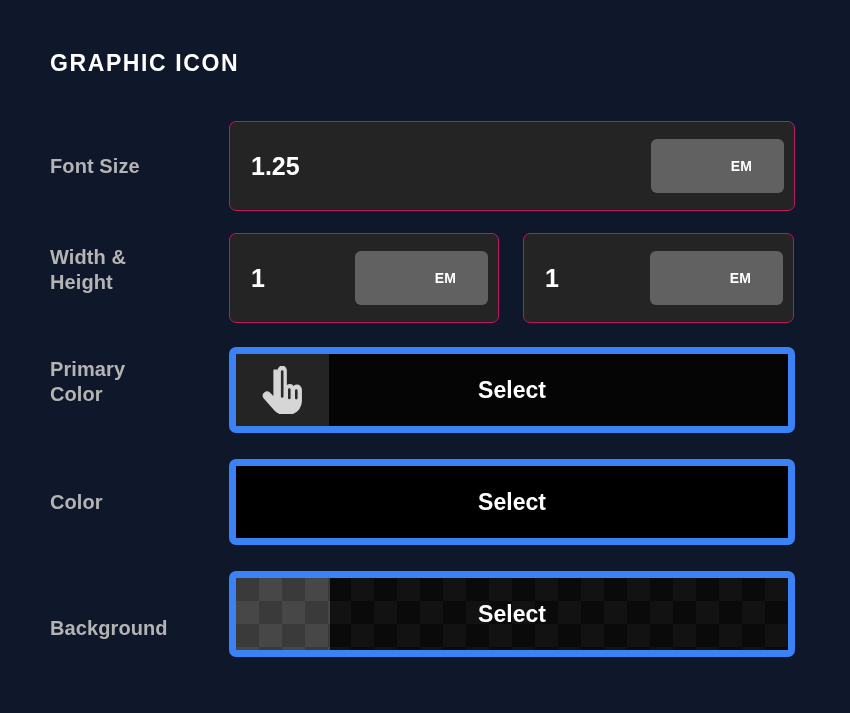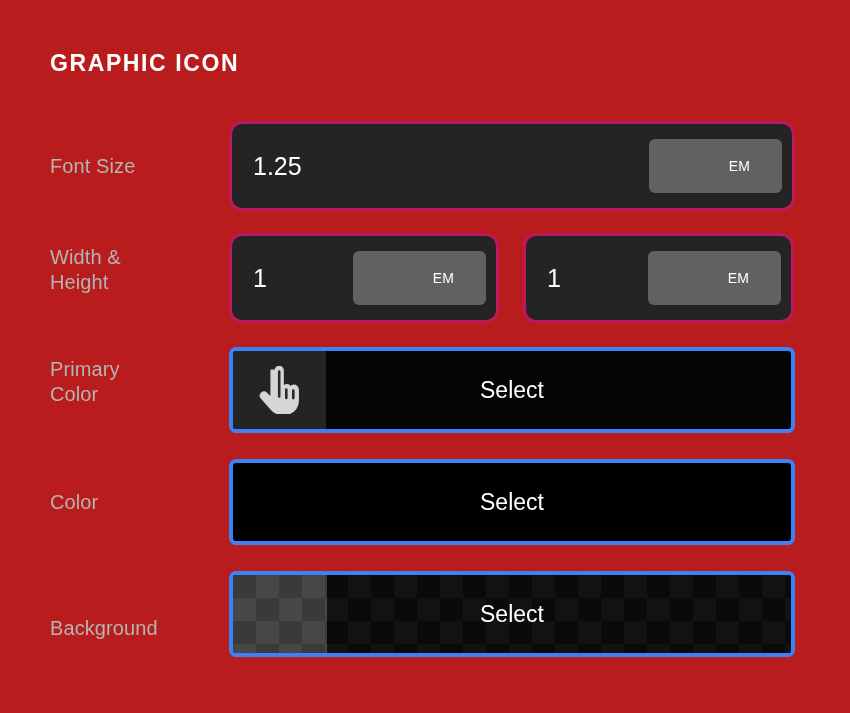--- a/index.html
+++ b/index.html
@@ -13,57 +13,58 @@
     font-family: "Liberation Sans", sans-serif;
     overflow: hidden;
     -webkit-font-smoothing: antialiased;
   }
 
   #panel {
     position: relative;
     width: 850px;
     height: 713px;
     box-sizing: border-box;
-    background: #b91c1c;
+    background: #0f172a;
   }
 
   
   #panel-title {
     position: absolute;
     left: 50px;
     top: 52px;
     font-size: 23px;
     font-weight: bold;
     color: #ffffff;
     letter-spacing: 1.6px;
     line-height: 1;
   }
 
   
   .row {
     position: absolute;
     left: 0;
     width: 850px;
+    font-weight: bold;
   }
   .row-label {
     position: absolute;
     left: 50px;
     width: 170px;
     font-size: 20px;
     color: #b4b4b4;
     line-height: 1.23;
     letter-spacing: 0.1px;
   }
 
   
   .field {
     position: absolute;
     box-sizing: border-box;
-    border: 3px solid #be185d;
-    border-radius: 13px;
+    border: 1px solid #be185d;
+    border-radius: 7px;
     background: #242424;
     overflow: hidden;
   }
   .field-value {
     position: absolute;
     left: 21px;
     top: 50%;
     transform: translateY(-50%);
     font-size: 25px;
     color: #ffffff;
@@ -82,21 +83,21 @@
     align-items: center;
     justify-content: center;
     letter-spacing: 0.3px;
     padding-left: 48px;
   }
 
   
   .selector {
     position: absolute;
     box-sizing: border-box;
-    border: 4px solid #3b82f6;
+    border: 7px solid #3b82f6;
     border-radius: 7px;
     overflow: hidden;
     background: #000000;
   }
   .selector-label {
     position: absolute;
     left: 0;
     right: 0;
     top: 50%;
     transform: translateY(-50%);

